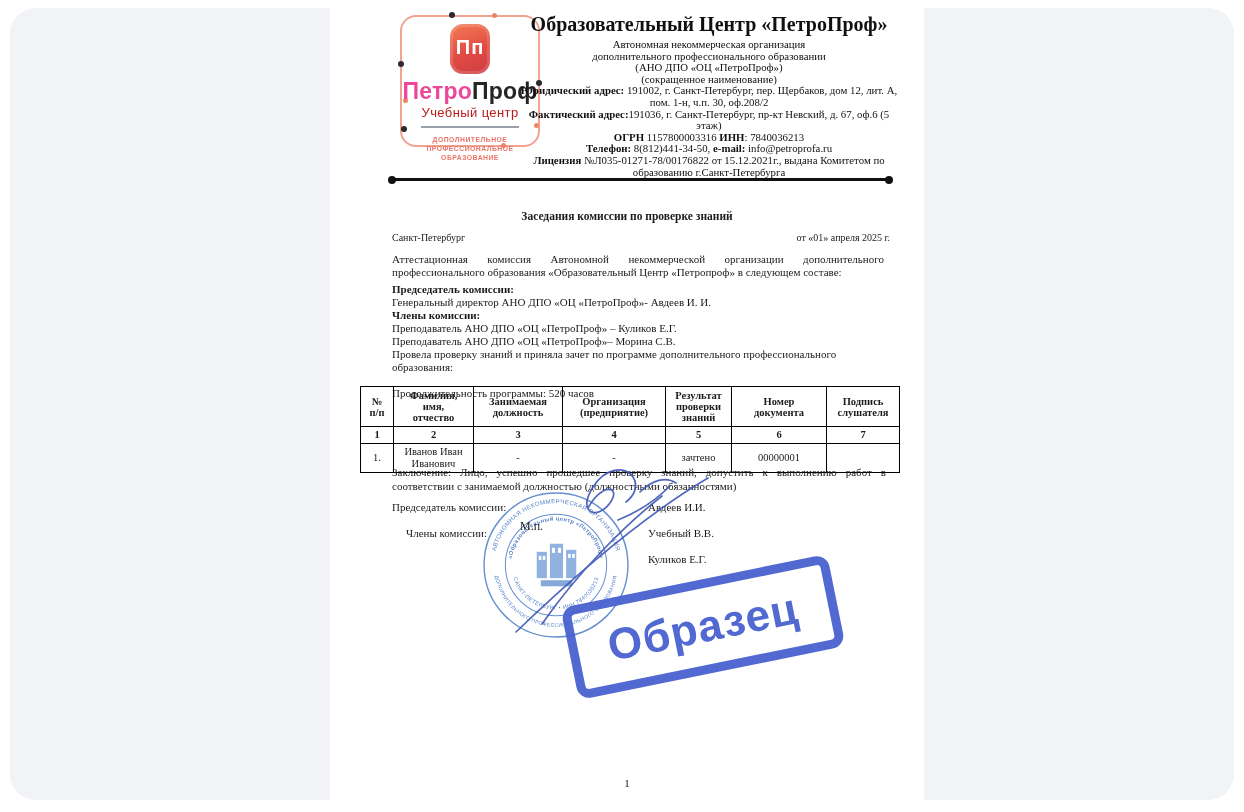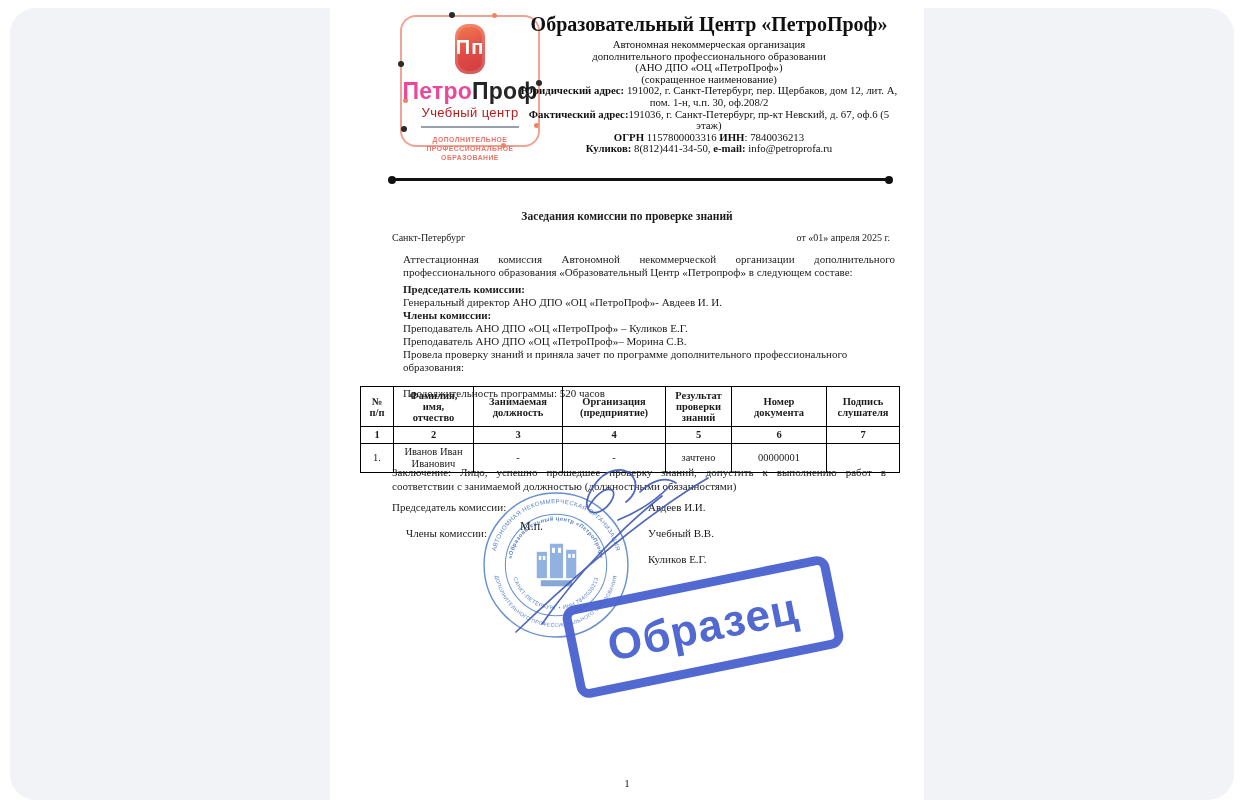--- a/index.html
+++ b/index.html
@@ -20,21 +20,21 @@
     background:#ffffff;
   }
 
   
   .logo { position:absolute; left:67px; top:12px; width:146px; height:138px; }
   .logo-frame {
     position:absolute; inset:3px; border:2px solid #f0a391; border-radius:16px;
   }
   .logo-inner { position:absolute; inset:0; text-align:center; }
   .logo-icon {
-    width:30px; height:50px; margin:12px auto 5px;
+    width:40px; height:50px; margin:12px auto 5px;
     border-radius:13px;
     background:linear-gradient(160deg,#f37d53 0%, #e04b44 55%, #ce3c41 100%);
     box-shadow:inset 0 0 0 3px rgba(255,255,255,.15);
     color:#fff; font:bold 20px/46px "Liberation Sans", sans-serif;
     text-align:center; letter-spacing:1px;
   }
   .logo-name { font:bold 23px/24px "Liberation Sans", sans-serif; letter-spacing:.2px; }
   .logo-name .red { color:#ec4899;margin-top:32px; }
   .logo-name .dark { color:#252525; }
   .logo-sub { font:13px/15px "Liberation Sans", sans-serif; color:#b91c1c; margin-top:2px; letter-spacing:.4px; }
@@ -64,21 +64,21 @@
 
   
   .protocol-title { position:absolute; left:0; top:191px; width:100%; text-align:center; font-weight:bold; font-size:14.5px; }
   .protocol-subtitle { position:absolute; left:0; top:210px; width:100%; text-align:center; font-weight:bold; font-size:11.5px; }
   .city-date {
     position:absolute; left:62px; top:232px; width:498px;
     display:flex; justify-content:space-between; font-size:10px;
   }
 
   
-  .body-block { position:absolute; left:73px; top:253px; width:492px; font-size:11px; line-height:13px; }
+  .body-block { position:absolute; left:62px; top:253px; width:492px; font-size:11px; line-height:13px; }
   .body-block .intro { text-align:justify; margin-bottom:4px; }
   .body-block .bold { font-weight:bold; }
   .duration { margin-top:13px; }
 
   
   .res-table {
     position:absolute; left:30px; top:386px; width:539px;
     border-collapse:collapse; table-layout:fixed; font-size:10.5px;
   }
   .res-table th, .res-table td {
@@ -141,21 +141,22 @@
 
   <div class="org-header">
     <div class="org-title">Образовательный Центр «ПетроПроф»</div>
     <div>Автономная некоммерческая организация</div>
     <div>дополнительного профессионального образовании</div>
     <div>(АНО ДПО «ОЦ «ПетроПроф»)</div>
     <div>(сокращенное наименование)</div>
     <div><b>Юридический адрес:</b><span> 191002, г. Санкт-Петербург, пер. Щербаков, дом 12, лит. А, пом. 1-н, ч.п. 30, оф.208/2</span></div>
     <div><b>Фактический адрес:</b><span>191036, г. Санкт-Петербург, пр-кт Невский, д. 67, оф.6 (5 этаж)</span></div>
     <div><b>ОГРН</b><span> 1157800003316 </span><b>ИНН</b><span>: 7840036213</span></div>
-    <div><b>Куликов:</b><span> 8(812)441-34-50, </span><b>e-mail:</b><span> info@petroprofa.ru</span></div>
+    <div><b>Телефон:</b><span> 8(812)441-34-50, </span><b>e-mail:</b><span> info@petroprofa.ru</span></div>
+    <div><b>Лицензия</b><span> №Л035-01271-78/00176822 от 15.12.2021г., выдана Комитетом по образованию г.Санкт-Петербурга</span></div>
   </div>
 
   <div class="divider"></div>
 
   <div class="protocol-subtitle">Заседания комиссии по проверке знаний</div>
 
   <div class="city-date">
     <span>Санкт-Петербург</span>
     <span>от «01» апреля 2025 г.</span>
   </div>

